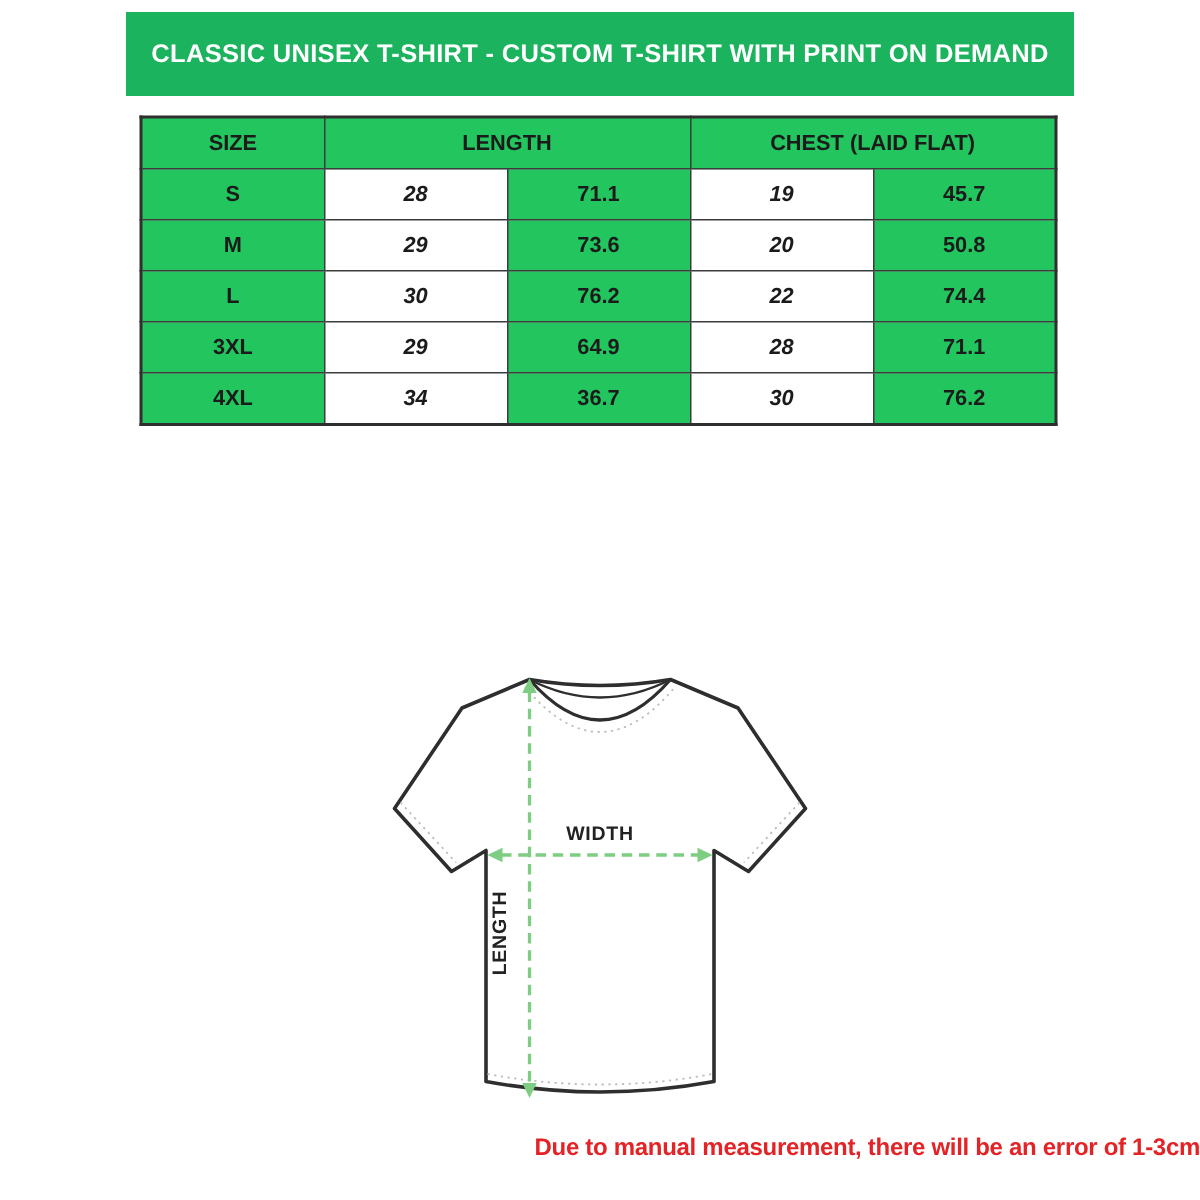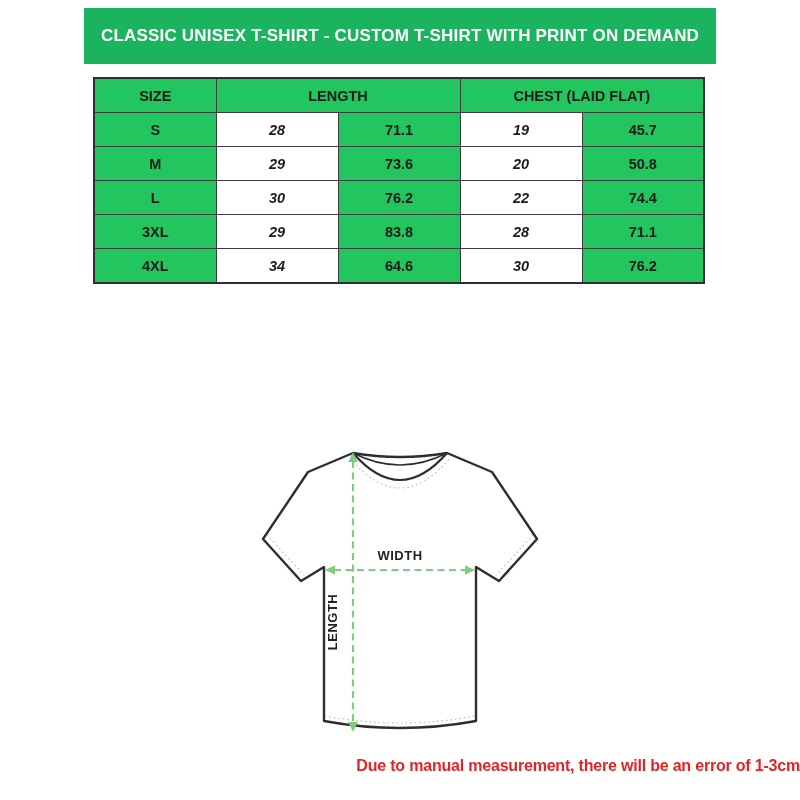--- a/index.html
+++ b/index.html
@@ -130,28 +130,28 @@
         <tr>
           <td class="cell-gray">L</td>
           <td class="cell-white">30</td>
           <td class="cell-gray">76.2</td>
           <td class="cell-white">22</td>
           <td class="cell-gray">74.4</td>
         </tr>
         <tr>
           <td class="cell-gray">3XL</td>
           <td class="cell-white">29</td>
-          <td class="cell-gray">83.8</td>
+          <td class="cell-gray">64.9</td>
           <td class="cell-white">28</td>
           <td class="cell-gray">71.1</td>
         </tr>
         <tr>
           <td class="cell-gray">4XL</td>
           <td class="cell-white">34</td>
-          <td class="cell-gray">64.6</td>
+          <td class="cell-gray">36.7</td>
           <td class="cell-white">30</td>
           <td class="cell-gray">76.2</td>
         </tr>
       </tbody>
     </table>
   </div>
 
   <div class="diagram">
     <svg width="320" height="300" viewBox="0 0 320 300" xmlns="http://www.w3.org/2000/svg">
 

